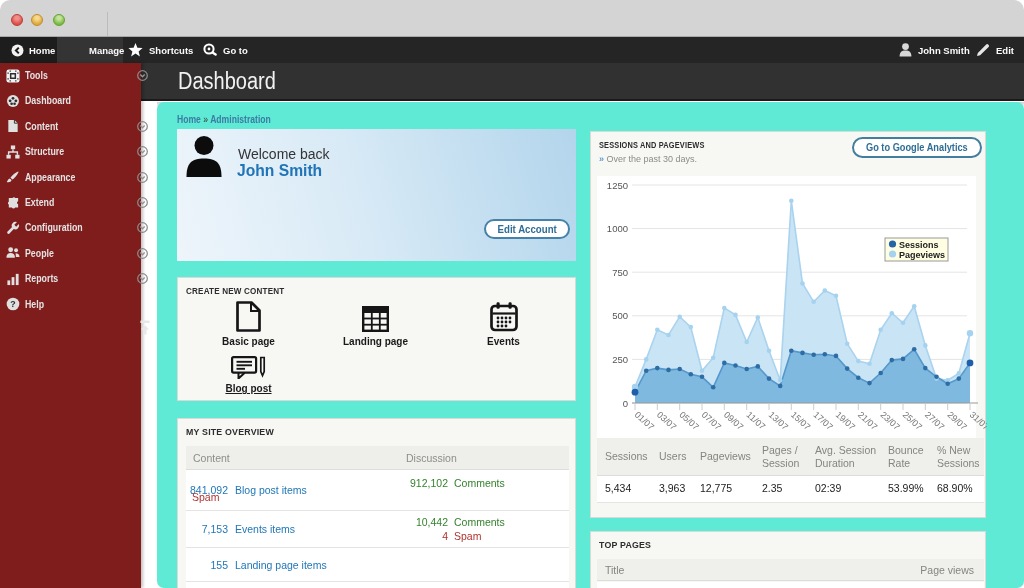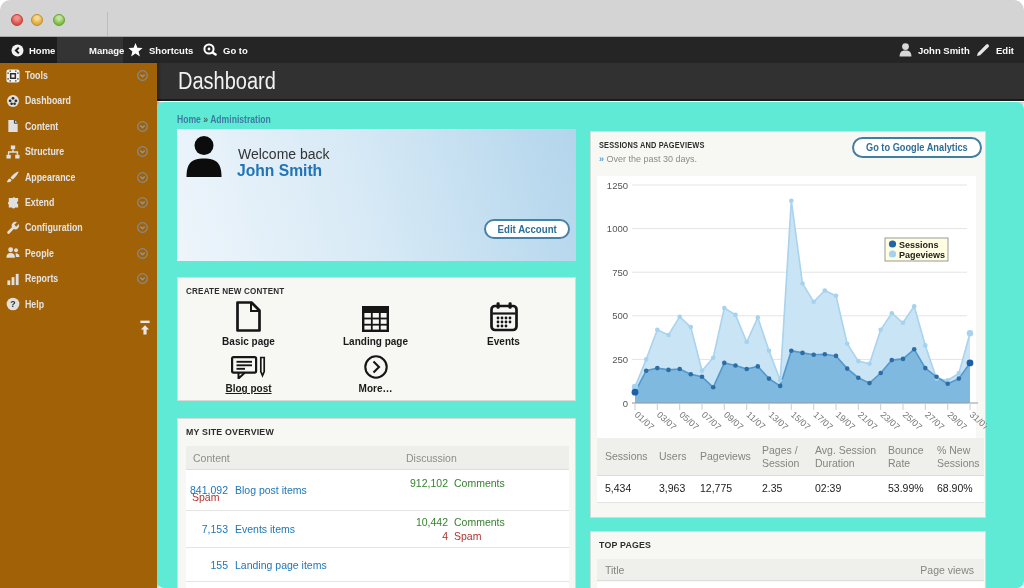--- a/index.html
+++ b/index.html
@@ -19,21 +19,21 @@
   #toolbar { left:0; top:37px; width:1024px; height:26px; background:#252525; color:#fff; }
   .titem { position:absolute; top:0; height:26px; display:flex; align-items:center; font-size:9.5px; font-weight:bold; color:#fafafa; }
   .titem svg { display:block; }
 
   
   #pagehead { left:0; top:63px; width:1024px; height:38px; background:#313131; border-bottom:2px solid #1a1a1a; }
   #pagehead h1 { position:absolute; left:178px; top:5px; font-size:23px; font-weight:400; color:#f2f2f2; transform:scaleX(0.87); transform-origin:0 0; }
   #headshadow { left:157px; top:102px; width:867px; height:6px; background:linear-gradient(to bottom, rgba(0,0,0,0.18), rgba(0,0,0,0)); }
 
   
-  #sidebar { left:0; top:63px; width:157px; height:525px; background:#a16207; box-shadow:2px 0 3px rgba(0,0,0,0.25); }
+  #sidebar { left:0; top:63px; width:141px; height:525px; background:#7f1d1d; box-shadow:2px 0 3px rgba(0,0,0,0.25); }
   .sitem { position:absolute; left:0; width:157px; height:25px; display:flex; align-items:center; color:#e3e3e3; font-size:10px; font-weight:bold; }
   .sitem .sic { width:14px; height:14px; margin-left:6px; margin-right:5px; flex:none; }
   .chev { position:absolute; left:137px; top:50%; margin-top:-5.5px; width:11px; height:11px; }
 
   
   #content { left:157px; top:102px; width:867px; height:486px; background:#5eead4;border-radius:7px; }
   #crumb { position:absolute; left:20px; top:12px; font-size:10px; font-weight:bold; color:#3d7ba4; transform:scaleX(0.86); transform-origin:0 0; white-space:nowrap; }
   #crumb .sep { color:#333; font-weight:normal; }
 
   .panel { position:absolute; background:#f7f7f4; border:1px solid #d9d9d6; }
@@ -326,29 +326,20 @@
             <svg width="35" height="23" viewBox="0 0 35 23">
               <rect x="1.1" y="1.1" width="24" height="15.5" rx="1.5" fill="none" stroke="#161616" stroke-width="2.2"></rect>
               <path d="M7.5 17 L7.5 22.5 L13.5 17" fill="none" stroke="#161616" stroke-width="2"></path>
               <line x1="5.5" y1="5.8" x2="21" y2="5.8" stroke="#161616" stroke-width="1.9"></line>
               <line x1="5.5" y1="9.3" x2="21" y2="9.3" stroke="#161616" stroke-width="1.9"></line>
               <line x1="5.5" y1="12.8" x2="14" y2="12.8" stroke="#161616" stroke-width="1.9"></line>
               <path d="M29.8 1.5 L33.2 1.5 L33.2 15.5 L31.5 19.5 L29.8 15.5 Z" fill="none" stroke="#161616" stroke-width="1.7"></path>
             </svg>
           </div>
         <div class="lbl" style="text-decoration:underline">Blog post</div>
-      </div>
-      <div class="cc" style="left:145px;top:75px;width:105px;">
-        <div class="icn2">
-            <svg width="24" height="24" viewBox="0 0 24 24">
-              <circle cx="12" cy="12" r="10.7" fill="none" stroke="#161616" stroke-width="2.1"></circle>
-              <path d="M9.5 6.5 L15 12 L9.5 17.5" fill="none" stroke="#161616" stroke-width="2.1"></path>
-            </svg>
-          </div>
-        <div class="lbl">More…</div>
       </div>
     </div>
 
     <div id="overview" class="panel">
       <div class="plabel">MY SITE OVERVIEW</div>
       <div id="ovtable">
         <div class="hrow" style="position:relative">
             <div style="position:absolute;left:7px">Content</div>
             <div style="position:absolute;left:220px">Discussion</div>
           </div>

